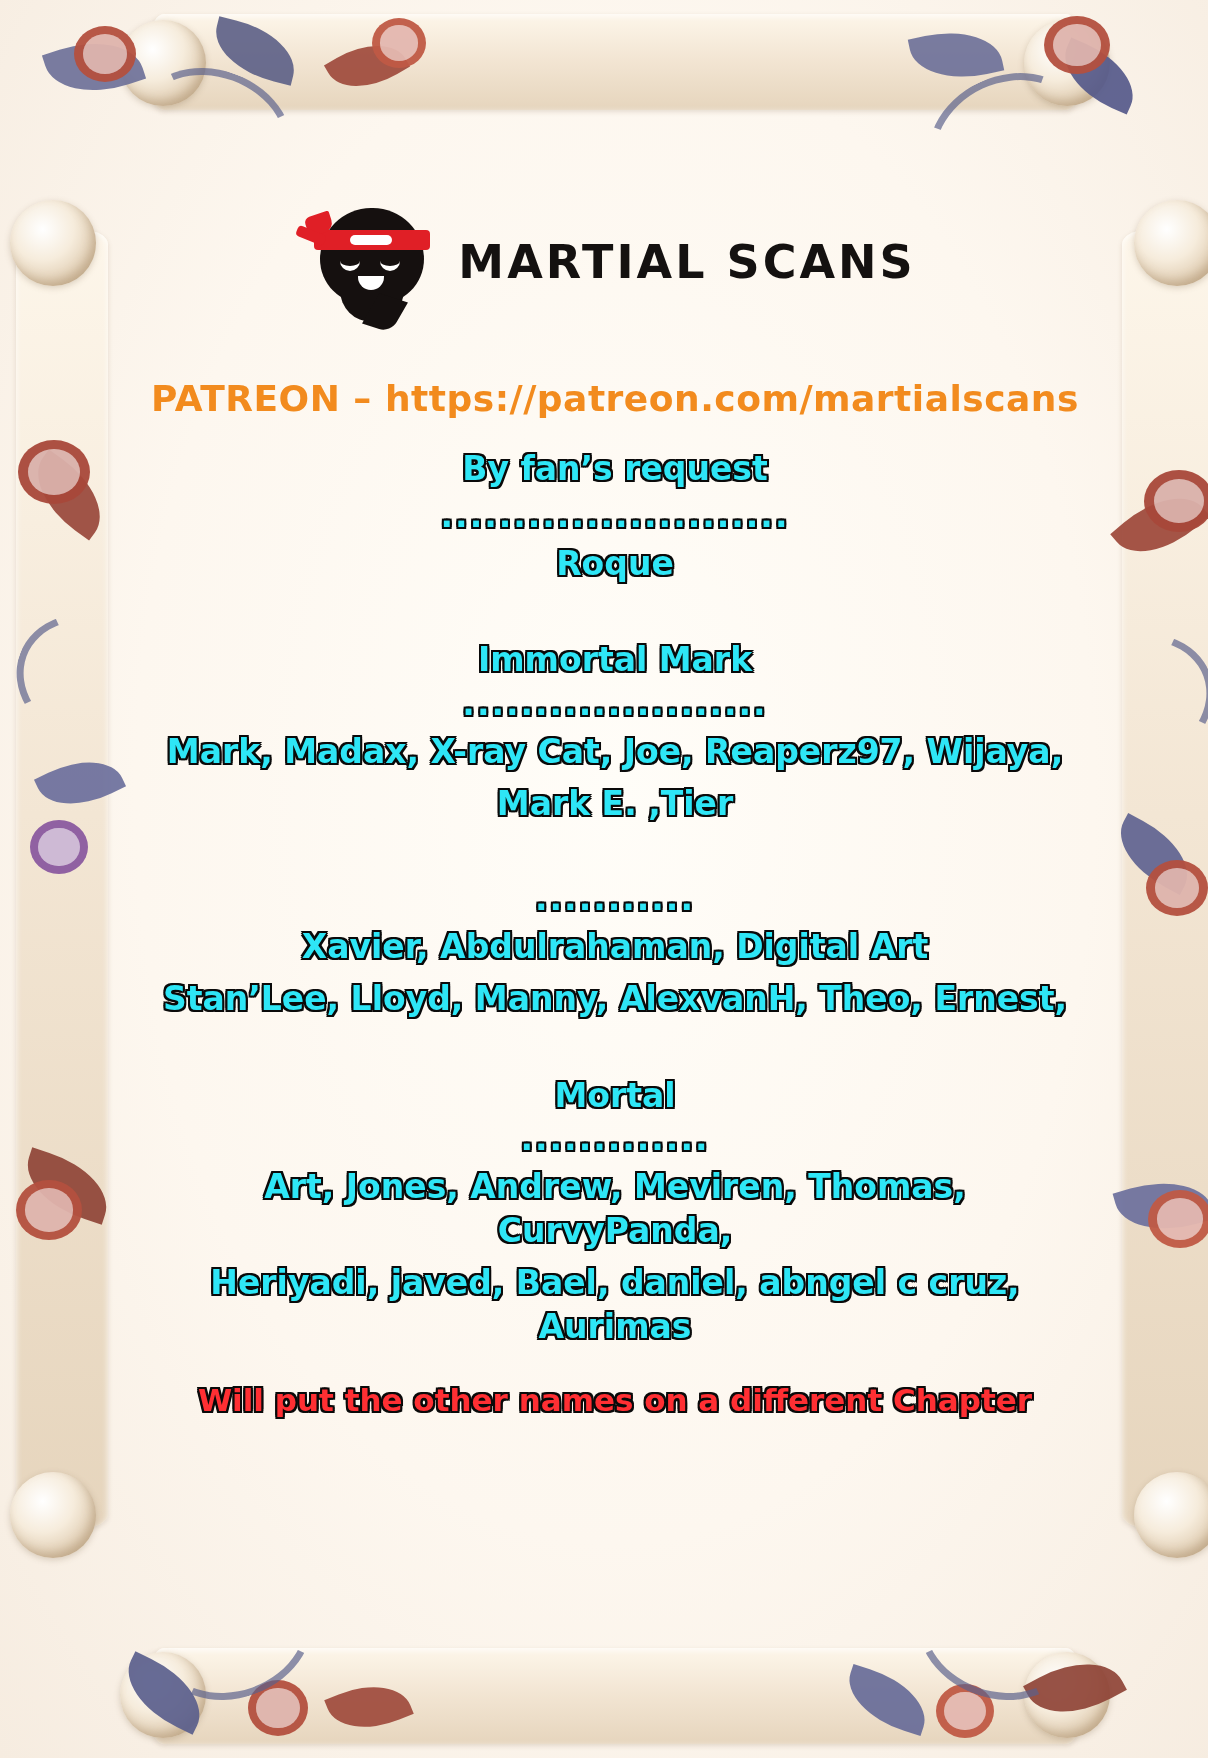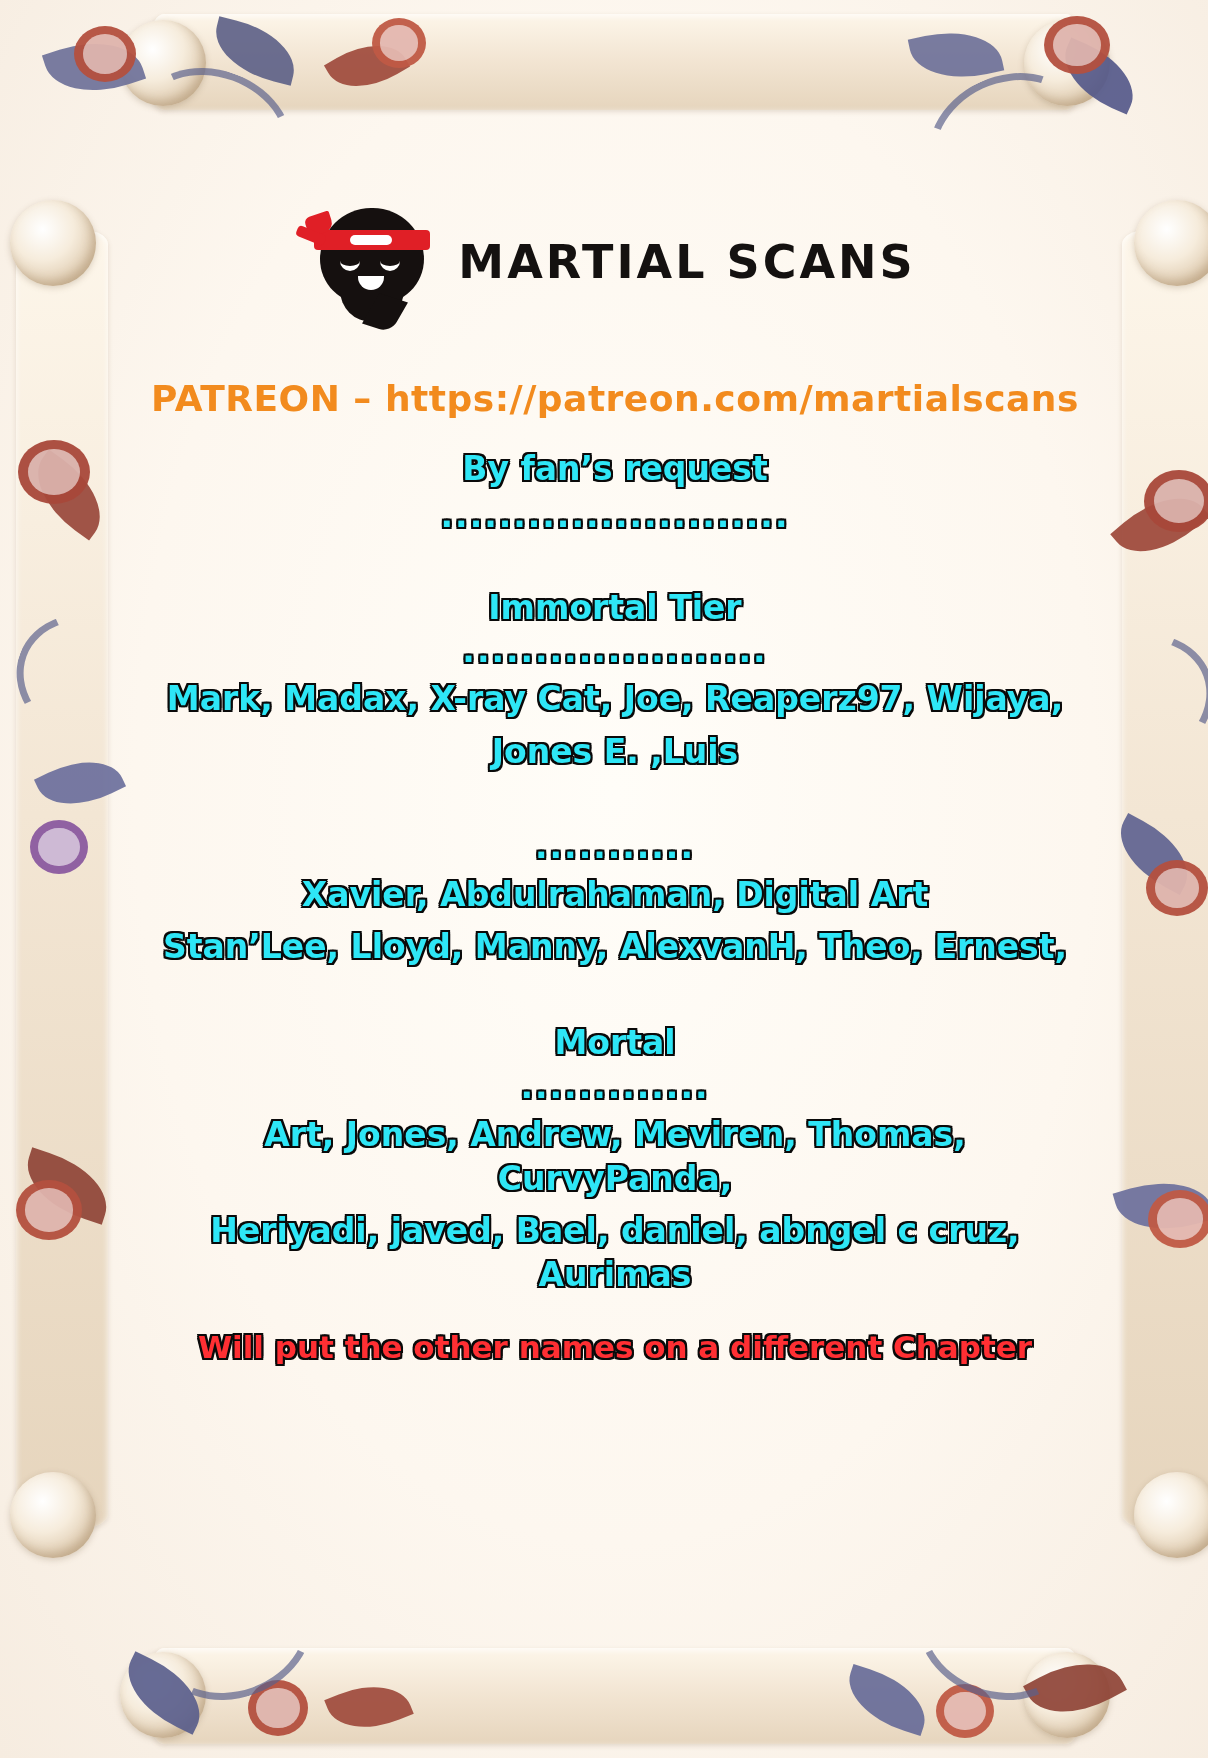--- a/index.html
+++ b/index.html
@@ -300,27 +300,28 @@
         <div class="ninja-eye right"></div>
         <div class="ninja-smile"></div>
       </div>
       <div class="brand">MARTIAL SCANS</div>
     </div>
 
     <div class="patreon-line">PATREON – https://patreon.com/martialscans</div>
 
     <p class="line cyan">By fan’s request</p>
     <p class="divider cyan">........................</p>
+    <p class="line cyan">Roque</p>
 
     <div class="gap-lg"></div>
 
-    <p class="heading cyan">Immortal Tier</p>
+    <p class="heading cyan">Immortal Mark</p>
     <p class="divider cyan">.....................</p>
     <p class="line cyan">Mark, Madax, X-ray Cat, Joe, Reaperz97, Wijaya,</p>
-    <p class="line cyan">Jones E. ,Luis</p>
+    <p class="line cyan">Mark E. ,Tier</p>
 
     <div class="gap-lg"></div>
 
     <p class="divider cyan">...........</p>
     <p class="line cyan">Xavier, Abdulrahaman, Digital Art</p>
     <p class="line cyan">Stan’Lee, Lloyd, Manny, AlexvanH, Theo, Ernest,</p>
 
     <div class="gap-lg"></div>
 
     <p class="heading cyan">Mortal</p>

